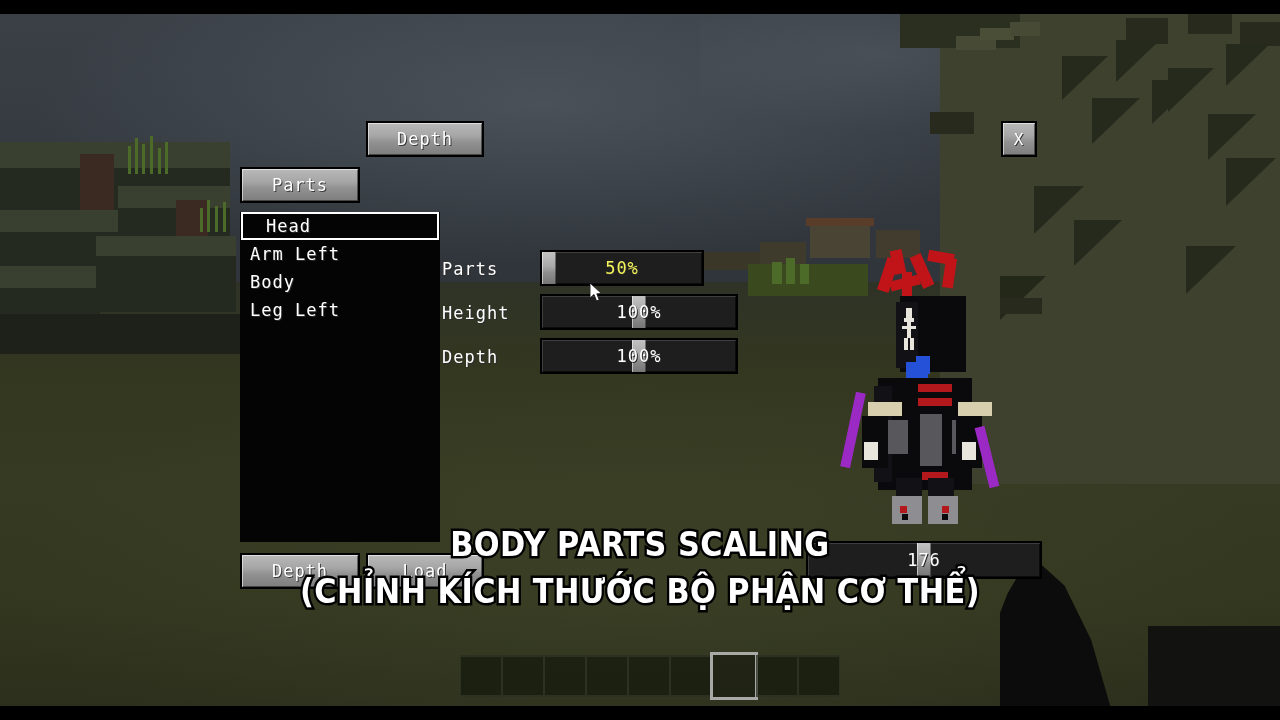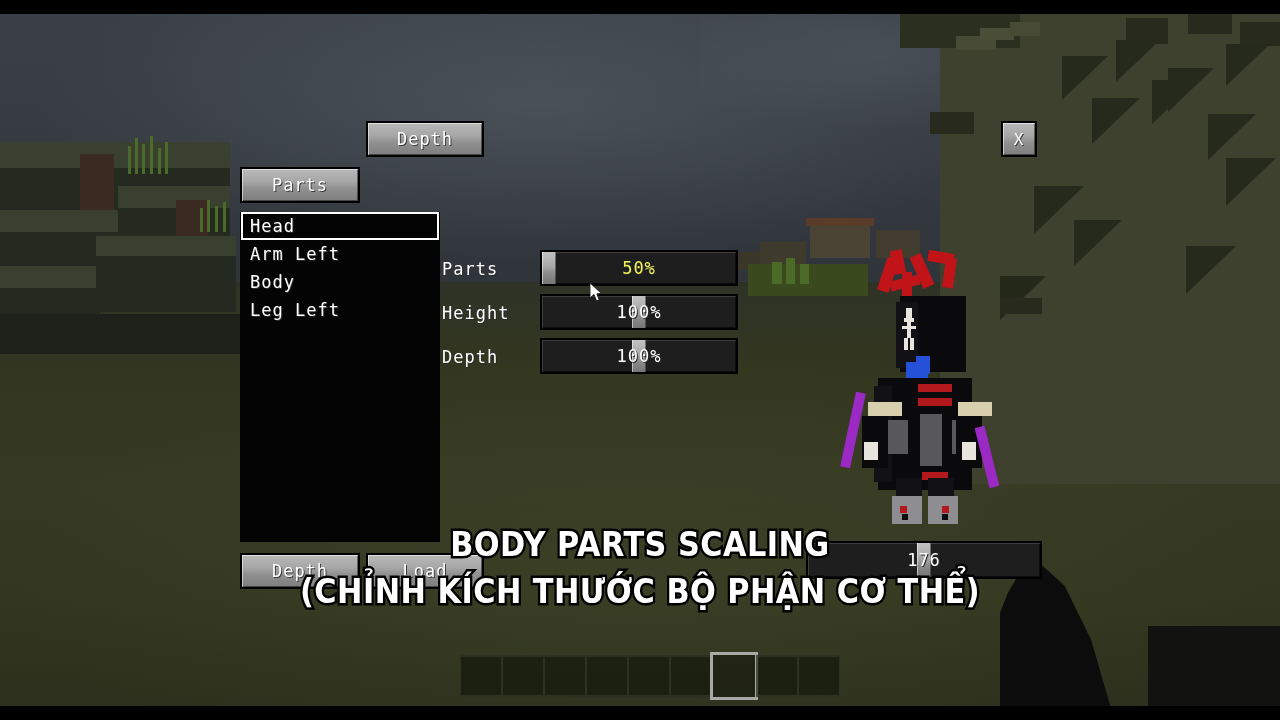--- a/index.html
+++ b/index.html
@@ -173,21 +173,21 @@
     font-size: 17px;
     letter-spacing: 1px;
     line-height: 28px;
     text-shadow: 1px 1px 0 #2a2a2a;
     cursor: pointer;
     white-space: nowrap;
   }
   .list-item.selected {
     border: 2px solid #ffffff;
     line-height: 24px;
-    padding-left: 7px;
+    padding-left: 23px;
   }
 
   
   .slider-label {
     position: absolute;
     color: #ffffff;
     font-family: "DejaVu Sans Mono", monospace;
     font-size: 17px;
     letter-spacing: 1px;
     text-shadow: 1px 1px 0 #2a2a2a;
@@ -460,21 +460,21 @@
     <div id="list-items">
         <div class="list-item selected">Head</div>
         <div class="list-item">Arm Left</div>
         <div class="list-item">Body</div>
         <div class="list-item">Leg Left</div>
       </div>
   </div>
 
   <div id="sliders-group">
       <div class="slider-label" style="left: 442px; top: 259px;">Parts</div>
-      <div class="slider" style="left: 540px; top: 250px; width: 198px; height: 36px;">
+      <div class="slider" style="left: 540px; top: 250px; width: 164px; height: 36px;">
         <div class="handle" style="left: 0px;"></div>
         <div class="val accent">50%</div>
       </div>
       <div class="slider-label" style="left: 442px; top: 303px;">Height</div>
       <div class="slider" style="left: 540px; top: 294px; width: 198px; height: 36px;">
         <div class="handle" style="left: 90px;"></div>
         <div class="val">100%</div>
       </div>
       <div class="slider-label" style="left: 442px; top: 347px;">Depth</div>
       <div class="slider" style="left: 540px; top: 338px; width: 198px; height: 36px;">

